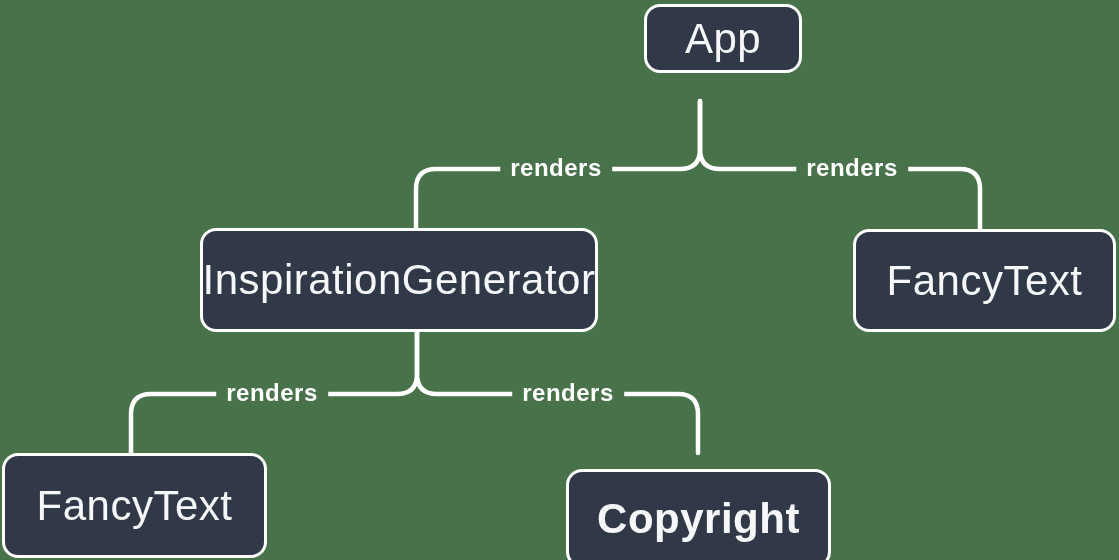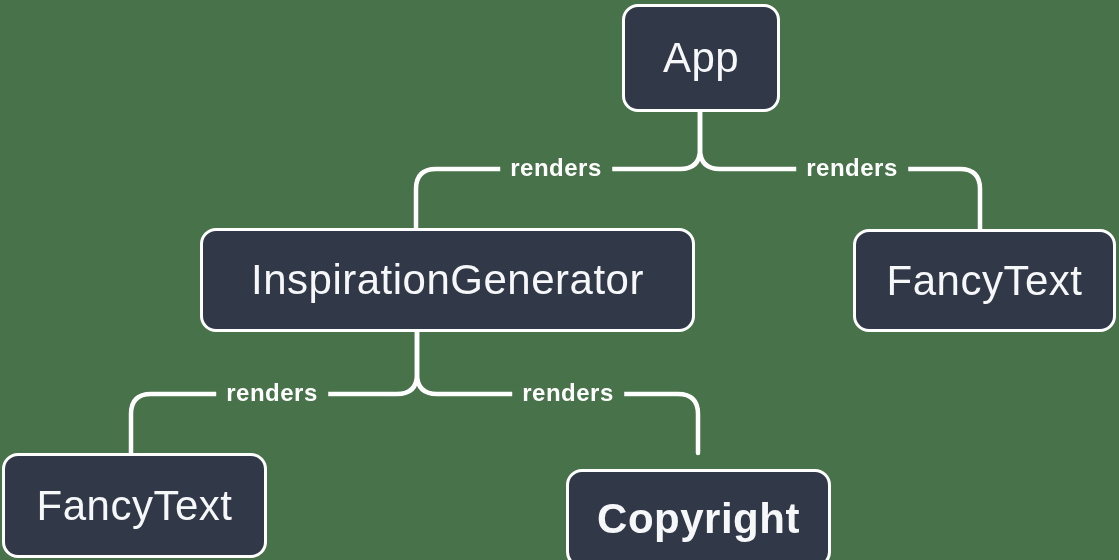--- a/index.html
+++ b/index.html
@@ -37,22 +37,22 @@
     justify-content: center;
     background: var(--node-fill);
     border: 3px solid var(--node-border);
     border-radius: 16px;
     color: var(--text);
     font-size: 42px;
     font-weight: 400;
     white-space: nowrap;
     letter-spacing: 0.5px;
   }
-  .node-app        { left: 622px; top: 4px;   width: 158px; height: 108px;  }
-  .node-ig         { left: 200px; top: 228px; width: 495px; height: 104px; }
+  .node-app        { left: 644px; top: 4px;   width: 158px; height: 69px;  }
+  .node-ig         { left: 200px; top: 228px; width: 398px; height: 104px; }
   .node-ft-right   { left: 853px; top: 229px; width: 263px; height: 103px; }
   .node-ft-left    { left: 2px;   top: 453px; width: 265px; height: 105px; }
   .node-copyright  { left: 566px; top: 469px; width: 265px; height: 99px; font-weight: bold;  }
   .edge-label {
     position: absolute;
     transform: translate(-50%, -50%);
     background: var(--bg);
     color: #FFFFFF;
     font-size: 24px;
     font-weight: 700;

